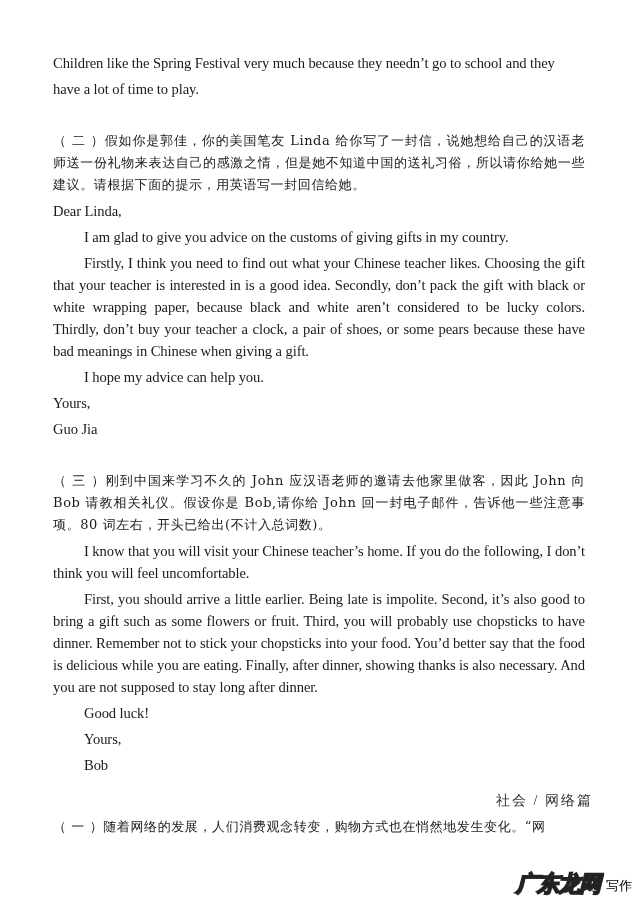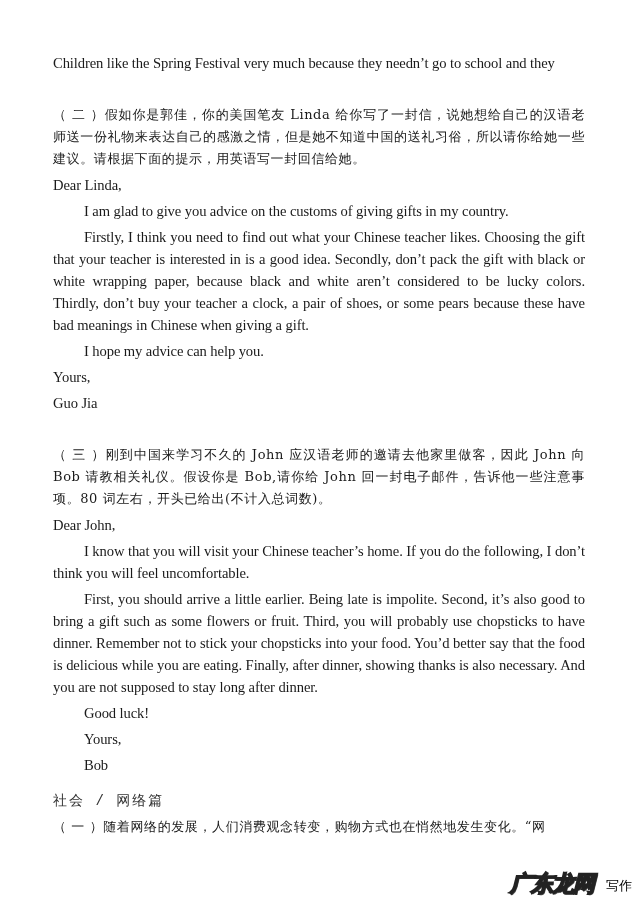--- a/index.html
+++ b/index.html
@@ -40,35 +40,35 @@
       text-align: justify;
       text-align-last: left;
     }
     .en-justify {
       text-align: justify;
     }
     .sign {
       padding-left: 31px;
     }
     .section-title {
-      text-align: left;
+      text-align: right;
       width: 540px;
       letter-spacing: 2px;
-      font-family: Liberation Mono, monospace;
+      font-family: Liberation Serif, serif;
       font-size: 14px;
       color: #333;
       margin-top: 14px !important;
     }
     .watermark {
       position: absolute;
       right: 8px;
       bottom: 6px;
       display: flex;
       align-items: flex-end;
-      gap: 12px;
+      gap: 6px;
       font-family: "DejaVu Sans", sans-serif;
     }
     .watermark .wm-main {
       font-size: 22px;
       font-weight: bold;
       color: #ffffff;
       -webkit-text-stroke: 1.6px #222;
       letter-spacing: -1px;
       font-style: italic;
       text-shadow: 1px 1px 0 #555;
@@ -78,35 +78,35 @@
       color: #000000;
       margin-bottom: 4px;
     }
   </style>
 </head>
 <body>
 
 <div class="page">
 
   <p class="en-justify">Children like the Spring Festival very much because they needn’t go to school and they</p>
+  <p>have a lot of time to play.</p>
 
   <div class="blk-gap"></div>
 
   <p class="cn">（ 二 ）假如你是郭佳，你的美国笔友 Linda 给你写了一封信，说她想给自己的汉语老师送一份礼物来表达自己的感激之情，但是她不知道中国的送礼习俗，所以请你给她一些建议。请根据下面的提示，用英语写一封回信给她。</p>
   <p>Dear Linda,</p>
   <p class="indent en-justify">I am glad to give you advice on the customs of giving gifts in my country.</p>
   <p class="indent en-justify">Firstly, I think you need to find out what your Chinese teacher likes. Choosing the gift that your teacher is interested in is a good idea. Secondly, don’t pack the gift with black or white wrapping paper, because black and white aren’t considered to be lucky colors. Thirdly, don’t buy your teacher a clock, a pair of shoes, or some pears because these have bad meanings in Chinese when giving a gift.</p>
   <p class="indent">I hope my advice can help you.</p>
   <p>Yours,</p>
   <p>Guo Jia</p>
 
   <div class="blk-gap"></div>
 
   <p class="cn">（ 三 ）刚到中国来学习不久的 John 应汉语老师的邀请去他家里做客，因此 John 向 Bob 请教相关礼仪。假设你是 Bob,请你给 John 回一封电子邮件，告诉他一些注意事项。80 词左右，开头已给出(不计入总词数)。</p>
-  <p>Dear John,</p>
   <p class="indent en-justify">I know that you will visit your Chinese teacher’s home. If you do the following, I don’t think you will feel uncomfortable.</p>
   <p class="indent en-justify">First, you should arrive a little earlier. Being late is impolite. Second, it’s also good to bring a gift such as some flowers or fruit. Third, you will probably use chopsticks to have dinner. Remember not to stick your chopsticks into your food. You’d better say that the food is delicious while you are eating. Finally, after dinner, showing thanks is also necessary. And you are not supposed to stay long after dinner.</p>
   <p class="sign">Good luck!</p>
   <p class="sign">Yours,</p>
   <p class="sign">Bob</p>
 
   <p class="section-title">社会 / 网络篇</p>
   <p class="cn">（ 一 ）随着网络的发展，人们消费观念转变，购物方式也在悄然地发生变化。“网</p>
 
 </div>

